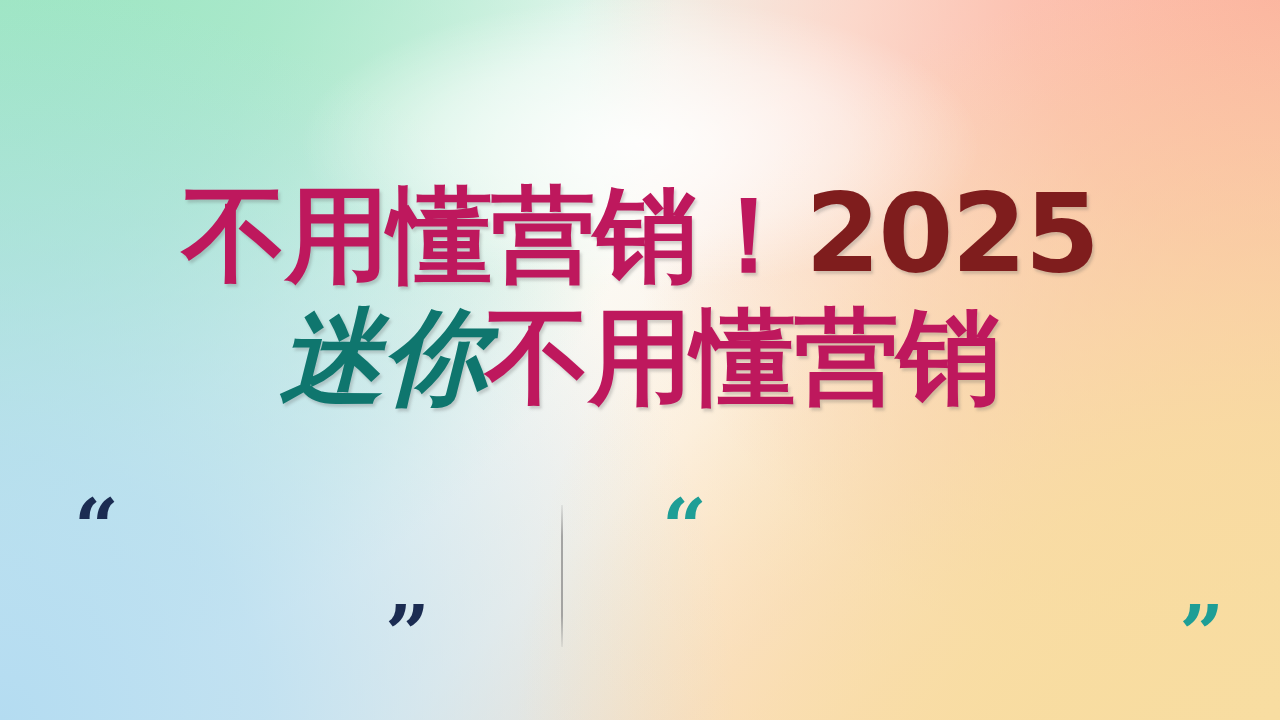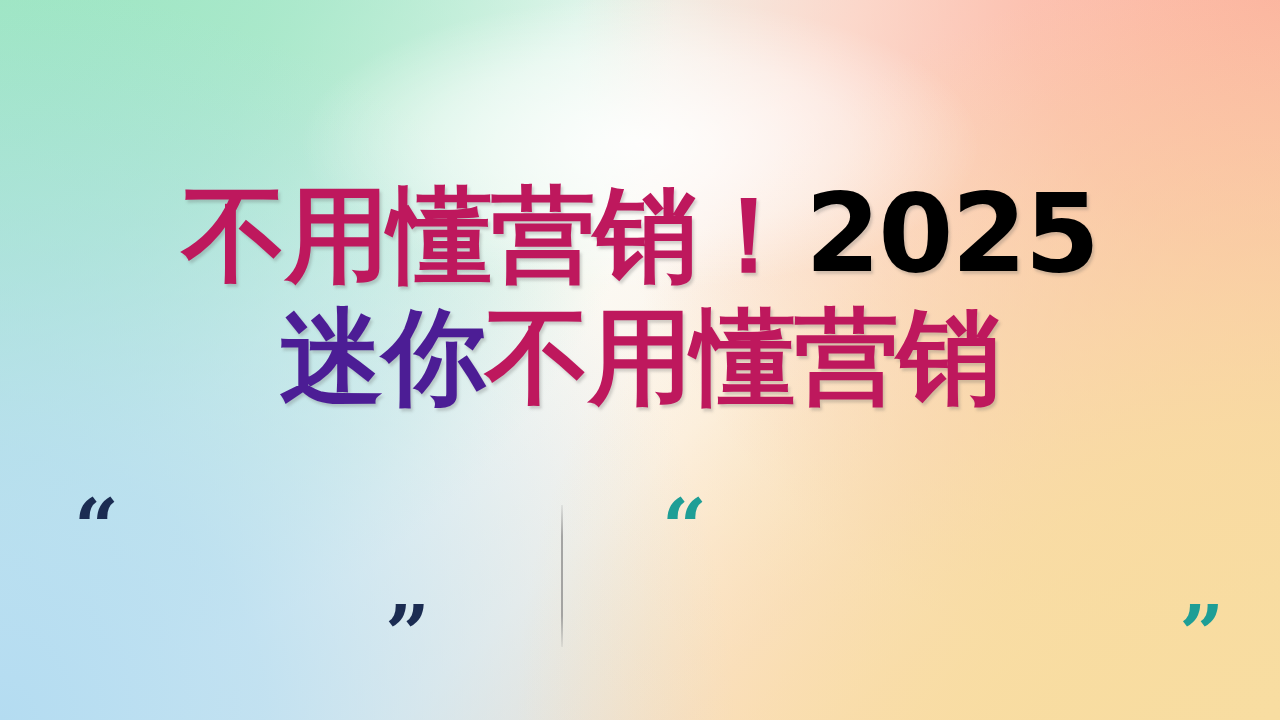--- a/index.html
+++ b/index.html
@@ -73,22 +73,22 @@
     font-weight: 700;
     font-size: 104px;
     line-height: 1.22;
     letter-spacing: -1px;
     text-shadow: 2px 3px 3px rgba(90,90,90,0.26);
   }
   .head-line-2 {
     margin-top: -6px;
   }
   .seg-navy  { color: #be185d; }
-  .seg-teal  { color: #000000; }
-  .seg-orange{ color: #4c1d95; }
+  .seg-teal  { color: #7f1d1d; }
+  .seg-orange{ color: #0f766e; font-style: italic; }
   .head-year {
     font-family: "DejaVu Sans", "Liberation Sans", sans-serif;
     font-size: 108px;
     letter-spacing: -2px;
   }
   .head-bang {
     letter-spacing: 4px;
   }
 
   

